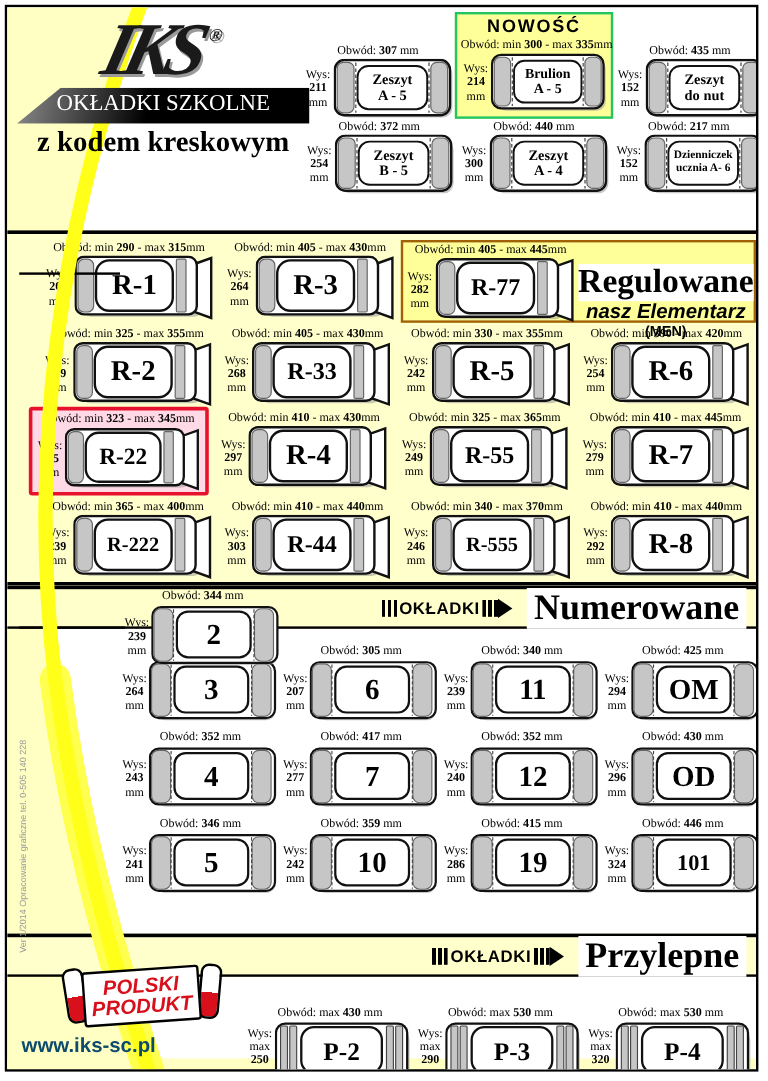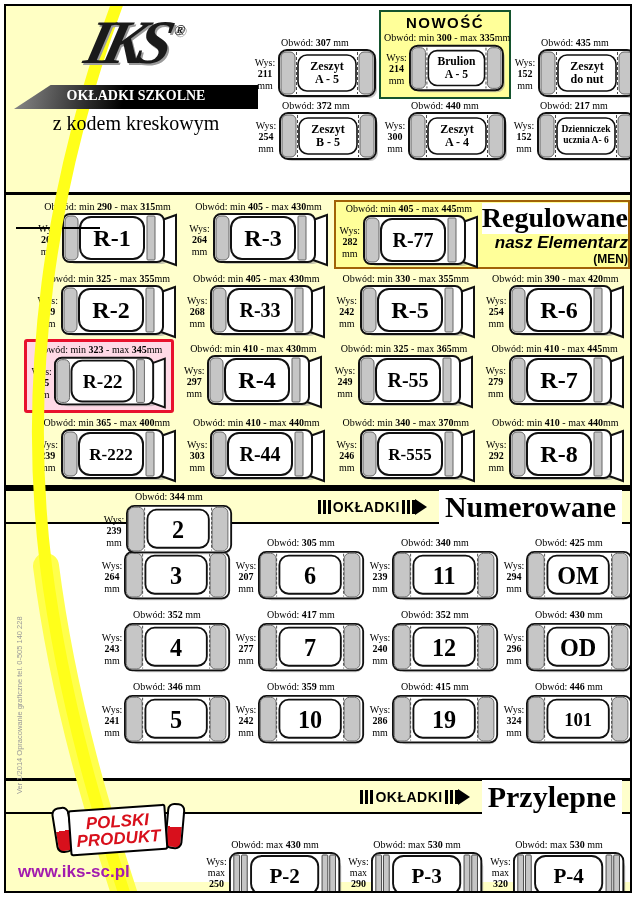--- a/index.html
+++ b/index.html
@@ -7,44 +7,44 @@
   .page{position:absolute;left:4px;top:4px;width:628px;height:889px;border:2px solid #000;background:#fff;overflow:hidden;box-sizing:border-box}
   svg.bg{position:absolute;left:0;top:0;pointer-events:none}
   #swooshFill{z-index:0}
   #swooshArc{z-index:6}
   .bottomstrip{position:absolute;left:0;bottom:0;width:100%;height:9px;background:#ffffc4;z-index:0}
 
   
   .brand{position:absolute;left:8px;top:8px;width:244px;text-align:center;z-index:7}
   .logo{display:inline-block;font-weight:bold;font-style:italic;font-size:62px;line-height:.92;letter-spacing:-7px;transform:skewX(-14deg);color:#1a1a1a;text-shadow:2px 2px 0 #9a9a9a}
   .reg{font-size:15px;vertical-align:28px;font-style:normal;letter-spacing:0;margin-left:8px}
-  .banner{background:linear-gradient(100deg,#8a8a8a 0%,#000 45%);color:#fff;font-weight:bold;font-size:14px;padding:3px 0 5px;clip-path:polygon(15% 0,100% 0,100% 100%,0 100%);margin-top:14px}
-  .tagline{font-weight:normal;font-size:20px;margin-top:3px}
+  .banner{background:linear-gradient(100deg,#8a8a8a 0%,#000 45%);color:#fff;font-weight:normal;font-size:19px;padding:3px 0 5px;clip-path:polygon(15% 0,100% 0,100% 100%,0 100%);margin-top:2px}
+  .tagline{font-weight:bold;font-size:24px;margin-top:3px}
 
   
   .prod{box-sizing:border-box}
   .obwod{font-size:10px;text-align:center;white-space:nowrap;height:13px;line-height:13px}
   .pbody{display:flex;align-items:center;justify-content:center}
   .wys{font-size:10px;text-align:center;width:26px;line-height:1.12}
   .wys .b,.b{font-weight:bold}
 
   
   #top-products{position:absolute;left:246px;top:4px;width:386px;z-index:2}
   .trow{display:flex;align-items:flex-end;justify-content:space-between}
   .top-cell{width:128px}
-  .nowosc-box{background:#ffff99;border:2px solid #14532d;padding:2px 3px 3px;margin:0 1px}
+  .nowosc-box{background:#ffff99;border:2px solid #22c55e;padding:2px 3px 3px;margin:0 1px}
   .nowosc-box .prod{width:122px}
   .nowosc-title{font-family:"Liberation Sans",sans-serif;font-weight:bold;font-size:15px;text-align:center;letter-spacing:1.5px}
 
   
   #regulowane{position:absolute;left:0;top:186px;width:100%;height:296px;background:#ffffcc;border-top:3px solid #000;border-bottom:3px solid #000;z-index:1;padding:5px 0 0 26px;box-sizing:border-box}
   .rrow{display:flex;margin-bottom:3px}
   .reg-cell{width:151px}
   .rheader{display:flex;background:#ffff99;border:2px solid #a16207;width:296px;height:69px;box-sizing:border-box}
-  .rtitles{flex:1;text-align:right;padding-top:1px}
+  .rtitles{flex:1;text-align:center;padding-top:18px}
   .rtitle{font-size:28px;font-weight:bold;background:#fff;line-height:1.02;padding:1px 0}
   .rsub{font-family:"Liberation Sans",sans-serif;font-weight:bold;font-style:italic;font-size:17px;line-height:1.1}
   .rsub2{font-family:"Liberation Sans",sans-serif;font-weight:bold;font-size:12px}
   .hl{border:3px solid #e8112d;background:#ffd9e6;border-radius:3px;width:150px;box-sizing:border-box;margin:-3px 4px 0 -8px;padding:1px 2px 0}
   .hl .prod{width:100%}
 
   
   .band{height:36px;background:#ffffcc;border-top:3px solid #000;border-bottom:2px solid #000;display:flex;align-items:center;justify-content:flex-end;gap:8px;padding-right:8px;box-sizing:border-box}
   .chip{display:flex;align-items:center;gap:2px}
   .bars{display:inline-block;width:13px;height:14px;background:repeating-linear-gradient(90deg,#000 0 3px,transparent 3px 5px)}
@@ -61,21 +61,21 @@
   #przylepne{position:absolute;left:0;top:772px;width:100%;z-index:1}
   .prow{display:flex;margin:24px 0 0 198px}
   .p-cell{width:142px}
 
   
   .pp{position:absolute;left:48px;top:794px;width:130px;height:64px;z-index:7;transform:rotate(-2deg)}
   .roll{position:absolute;width:18px;height:46px;border:2px solid #000;border-radius:7px;background:linear-gradient(#fff 0 52%,#d8101c 52% 100%);box-sizing:border-box}
   .roll.l{left:0;top:5px;transform:rotate(-7deg)}
   .roll.r{right:0;top:5px;transform:rotate(7deg)}
   .ppbanner{position:absolute;left:15px;top:7px;width:98px;height:46px;background:#fff;border:2px solid #000;border-radius:3px;display:flex;flex-direction:column;align-items:center;justify-content:center;font-family:"Liberation Sans",sans-serif;font-weight:bold;font-style:italic;color:#d8101c;font-size:17px;line-height:1.0;transform:rotate(-2deg);box-sizing:border-box}
-  .site{position:absolute;left:12px;top:856px;font-family:"Liberation Sans",sans-serif;font-weight:bold;font-size:17px;color:#a21caf;text-decoration:none;z-index:7}
+  .site{position:absolute;left:12px;top:856px;font-family:"Liberation Sans",sans-serif;font-weight:bold;font-size:17px;color:#0c4a6e;text-decoration:none;z-index:7}
   .side-note{position:absolute;left:9px;top:788px;transform:rotate(-90deg);transform-origin:0 0;font-family:"Liberation Sans",sans-serif;font-size:7.5px;color:#999;white-space:nowrap;z-index:2}
   .tick{position:absolute;height:0;border-top:2px solid #000;z-index:2}
 </style>
 </head>
 <body>
 
 <div class="page">
 
   <svg id="swooshFill" class="bg" width="628" height="885" viewBox="0 0 628 885">
     <path d="M118,-20 C40,180 18,380 40,560 C58,700 96,820 124,905 L-20,905 L-20,-20 Z" fill="#ffffc4"></path>

